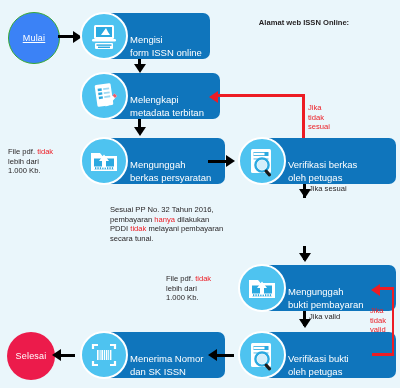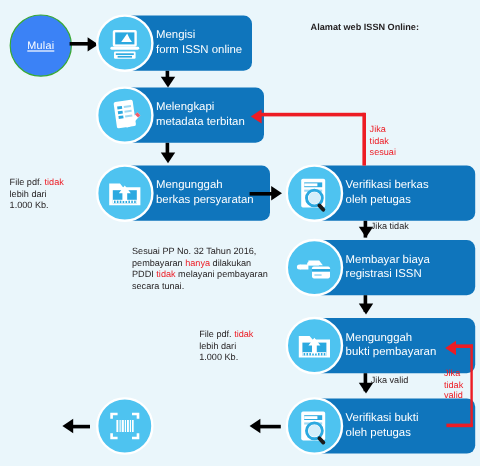--- a/index.html
+++ b/index.html
@@ -19,21 +19,21 @@
   }
   .term-start{background:#3b82f6;border:1.5px solid #39A935;text-decoration:underline;}
   .term-end{background:#ED1А4B;}
   .term-end{background:#EC1B4B;}
 
   
   .node{position:absolute;height:46px;}
   .node .pill{
     position:absolute;left:22px;top:0;height:46px;
     background:#0F75BC;border-radius:7px;
-    display:flex;align-items:center;
+    display:flex;align-items:flex-end;
   }
   .node .pill .label{
     color:#ffffff;font-size:9.5px;line-height:12.5px;
     padding-left:28px;padding-right:8px;white-space:pre-line;
   }
   .node .iconwrap{
     position:absolute;left:0;top:-1px;width:48px;height:48px;
     border-radius:50%;background:#4EC3F0;
     border:2px solid #ffffff;
     box-sizing:border-box;
@@ -64,20 +64,23 @@
 </style>
 </head>
 <body>
 
 <div id="chart">
 
   <div class="term term-start" style="left:8px;top:12px;width:50px;height:50px;">
     <span>Mulai</span>
   </div>
 
+  <div class="term term-end" style="left:7px;top:332px;width:48px;height:48px;">
+    <span>Selesai</span>
+  </div>
 
   <div class="node" style="left:80px;top:13px;width:130px;">
     <div class="pill" style="width:108px;">
       <span class="label">Mengisi
 form ISSN online</span>
     </div>
     <div class="iconwrap">
       <svg width="34" height="34" viewBox="0 0 34 34">
         <rect x="7" y="6" width="20" height="14" rx="1.5" fill="#ffffff"></rect>
         <rect x="9" y="8" width="16" height="10" fill="#2BA9E0"></rect>
@@ -148,37 +151,20 @@
         <rect x="8.5" y="8" width="15" height="4" fill="#2BA9E0"></rect>
         <rect x="8.5" y="8.8" width="11" height="2.4" fill="#ffffff"></rect>
         <rect x="8.5" y="14" width="15" height="1.8" fill="#9ED9F3"></rect>
         <circle cx="17" cy="21" r="6.6" fill="none" stroke="#2BA9E0" stroke-width="2.4"></circle>
         <circle cx="17" cy="21" r="5" fill="#CDEBF9" opacity="0.85"></circle>
         <rect x="21.2" y="25" width="3.2" height="8" rx="1.5" fill="#1B1B1B" transform="rotate(-42 22.8 29)"></rect>
       </svg>
     </div>
   </div>
 
-  <div class="node" style="left:238px;top:200px;width:158px;">
-    <div class="pill" style="width:136px;">
-      <span class="label">Membayar biaya
-registrasi ISSN</span>
-    </div>
-    <div class="iconwrap">
-      <svg width="34" height="34" viewBox="0 0 34 34">
-        <rect x="15" y="16" width="15" height="10" rx="1.5" fill="#ffffff"></rect>
-        <rect x="15" y="18.2" width="15" height="2.2" fill="#2BA9E0"></rect>
-        <rect x="17" y="22.5" width="6" height="1.4" fill="#9ED9F3"></rect>
-        <path d="M12 11 L21 11 L24 15 L12 15 Z" fill="#ffffff"></path>
-        <path d="M5 14.5 h7 v4 H5 Z" fill="#ffffff"></path>
-        <circle cx="4.5" cy="16.5" r="2.1" fill="#ffffff"></circle>
-        <path d="M11 13 q4 -3 8 0 l2 2.2 H11 Z" fill="#ffffff"></path>
-      </svg>
-    </div>
-  </div>
 
   <div class="node" style="left:238px;top:265px;width:158px;">
     <div class="pill" style="width:136px;">
       <span class="label">Mengunggah
 bukti pembayaran</span>
     </div>
     <div class="iconwrap">
       <svg width="34" height="34" viewBox="0 0 34 34">
         <path d="M4 9 h9 l2.5 3 H30 v15 H4 Z" fill="#ffffff"></path>
         <rect x="7" y="14.5" width="20" height="11" fill="#2BA9E0"></rect>
@@ -210,20 +196,24 @@
         <rect x="8.5" y="8.8" width="11" height="2.4" fill="#ffffff"></rect>
         <rect x="8.5" y="14" width="15" height="1.8" fill="#9ED9F3"></rect>
         <circle cx="17" cy="21" r="6.6" fill="none" stroke="#2BA9E0" stroke-width="2.4"></circle>
         <circle cx="17" cy="21" r="5" fill="#CDEBF9" opacity="0.85"></circle>
         <rect x="21.2" y="25" width="3.2" height="8" rx="1.5" fill="#1B1B1B" transform="rotate(-42 22.8 29)"></rect>
       </svg>
     </div>
   </div>
 
   <div class="node" style="left:80px;top:332px;width:145px;">
+    <div class="pill" style="width:123px;">
+      <span class="label">Menerima Nomor
+dan SK ISSN</span>
+    </div>
     <div class="iconwrap">
       <svg width="34" height="34" viewBox="0 0 34 34">
         <path d="M6 11 V7 h5" stroke="#ffffff" stroke-width="2.2" fill="none"></path>
         <path d="M23 7 h5 v4" stroke="#ffffff" stroke-width="2.2" fill="none"></path>
         <path d="M6 23 v4 h5" stroke="#ffffff" stroke-width="2.2" fill="none"></path>
         <path d="M23 27 h5 v-4" stroke="#ffffff" stroke-width="2.2" fill="none"></path>
         <g fill="#ffffff">
           <rect x="10" y="12" width="1.6" height="10"></rect>
           <rect x="12.6" y="12" width="1" height="10"></rect>
           <rect x="14.4" y="12" width="1.8" height="10"></rect>
@@ -243,21 +233,21 @@
   <div class="arw arw-d" style="left:133.5px;top:64px;"></div>
 
   <div class="ln ln-v" style="left:138px;top:119px;width:3px;height:11px;"></div>
   <div class="arw arw-d" style="left:133.5px;top:127px;"></div>
 
   <div class="ln ln-h" style="left:208px;top:159.5px;width:20px;"></div>
   <div class="arw arw-r" style="left:226px;top:155px;"></div>
 
   <div class="ln ln-v" style="left:303px;top:184px;width:3px;height:14px;"></div>
   <div class="arw arw-d" style="left:298.5px;top:189px;"></div>
-  <div class="edge-lab" style="left:309px;top:184px;">Jika tidak</div>
+  <div class="edge-lab" style="left:309px;top:184px;">Jika sesuai</div>
 
   <div class="ln ln-v" style="left:303px;top:246px;width:3px;height:14px;"></div>
   <div class="arw arw-d" style="left:298.5px;top:253px;"></div>
 
   <div class="ln ln-v" style="left:303px;top:311px;width:3px;height:15px;"></div>
   <div class="arw arw-d" style="left:298.5px;top:319px;"></div>
   <div class="edge-lab" style="left:309px;top:312px;">Jika valid</div>
 
   <div class="ln ln-h" style="left:212px;top:353.5px;width:22px;"></div>
   <div class="arw arw-l" style="left:208px;top:349px;"></div>

